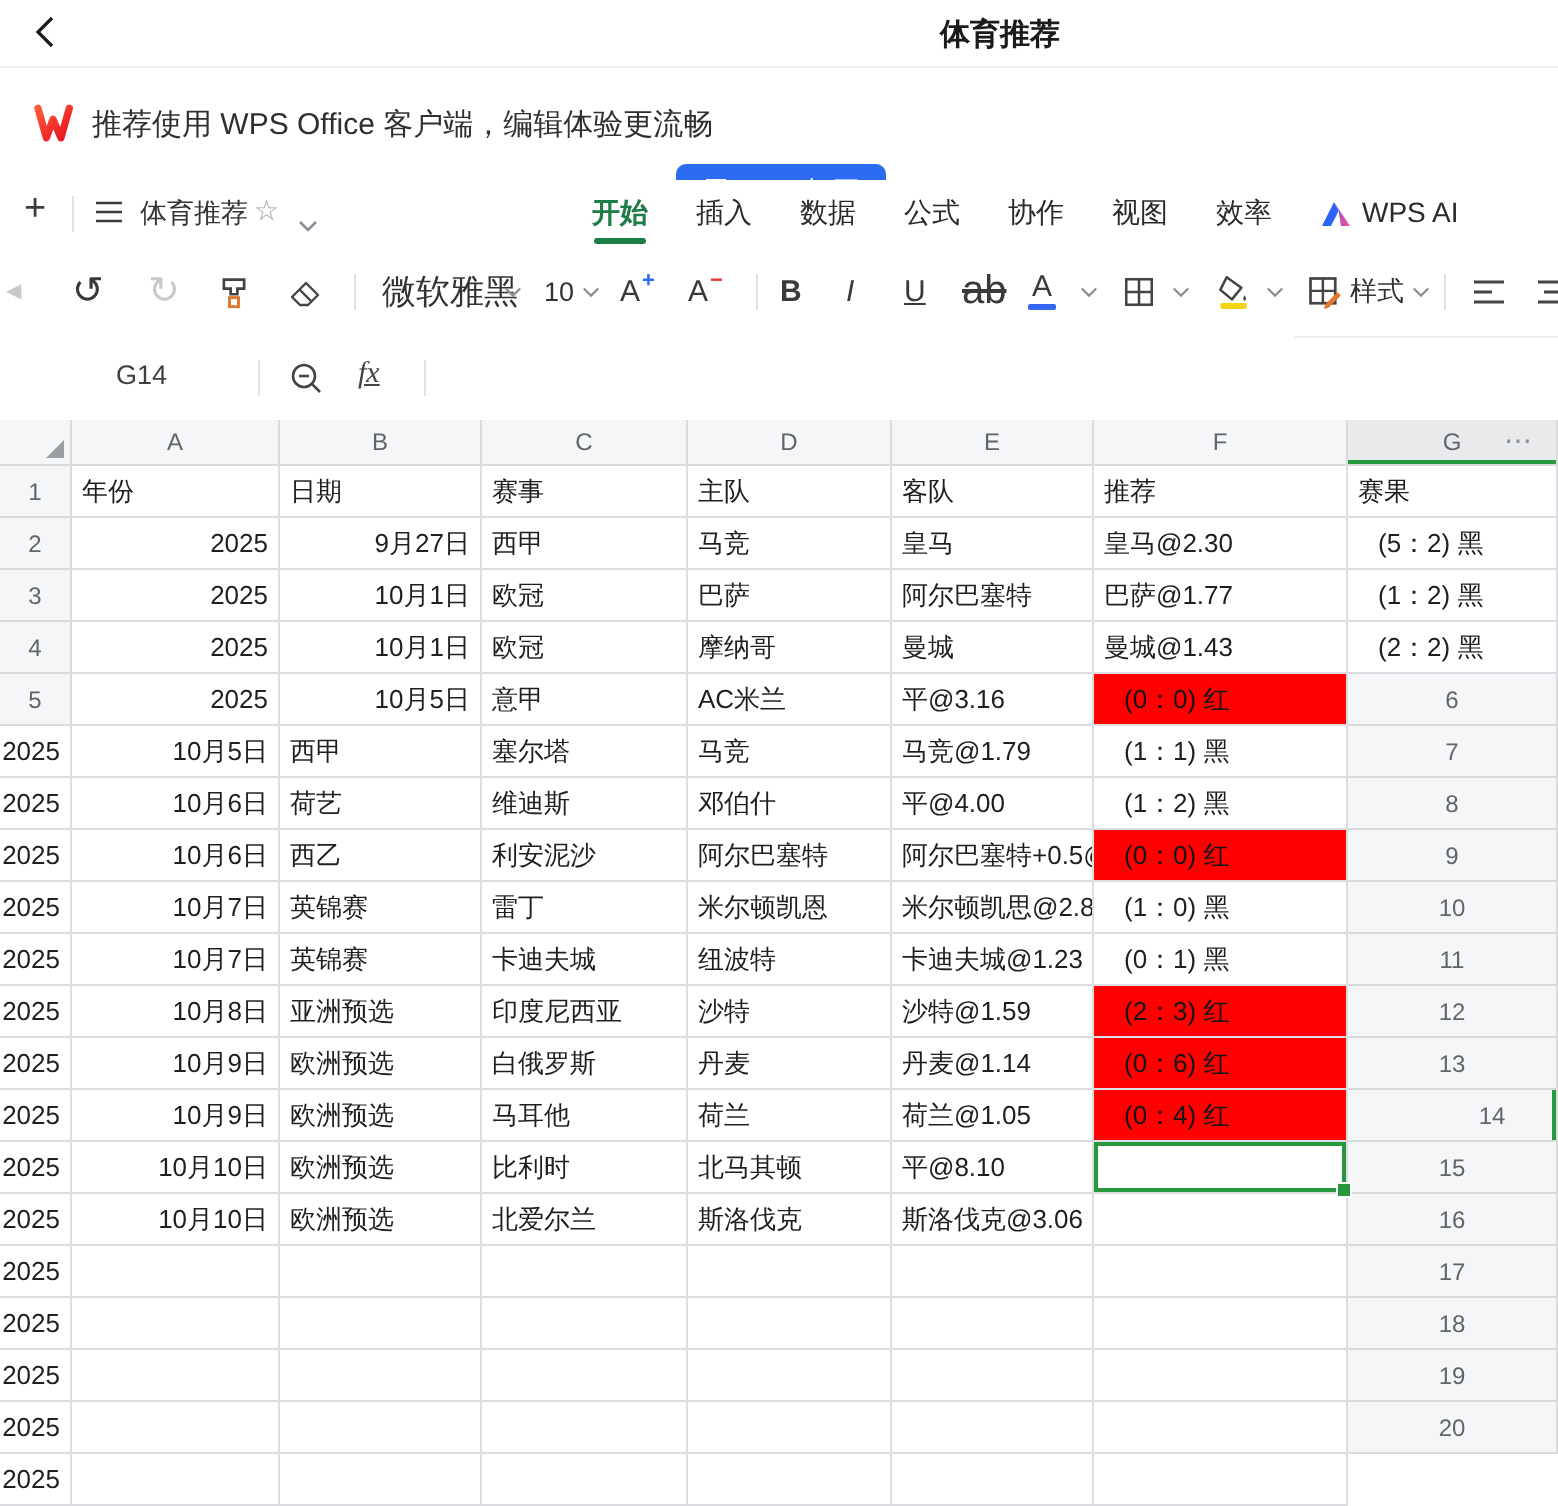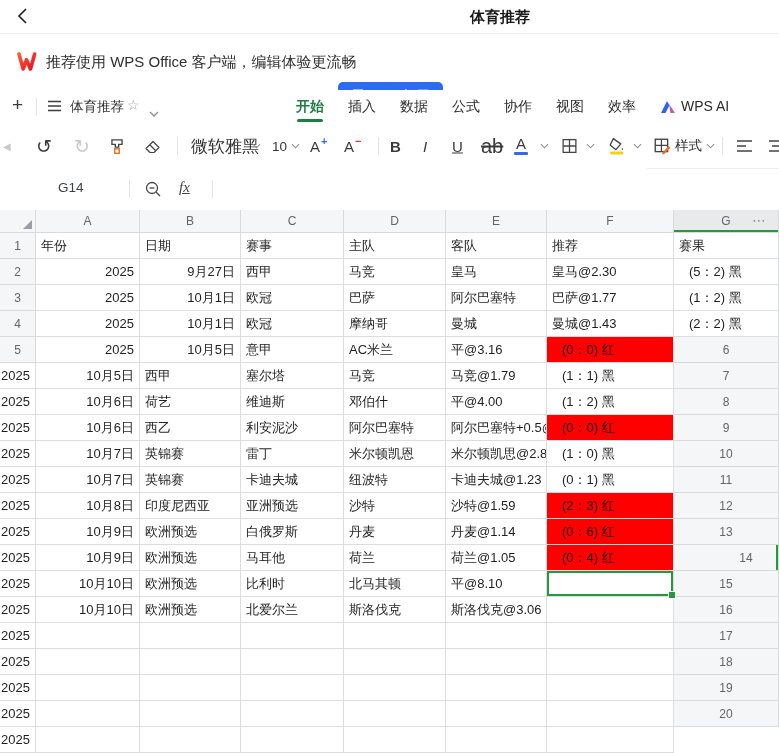--- a/index.html
+++ b/index.html
@@ -334,22 +334,22 @@
       <div class="c right">2025</div>
       <div class="c right">10月7日</div>
       <div class="c">英锦赛</div>
       <div class="c">卡迪夫城</div>
       <div class="c">纽波特</div>
       <div class="c">卡迪夫城@1.23</div>
       <div class="c res">(0：1) 黑</div>
       <div class="c hd">11</div>
       <div class="c right">2025</div>
       <div class="c right">10月8日</div>
+      <div class="c">亚洲预选</div>
       <div class="c">印度尼西亚</div>
-      <div class="c">亚洲预选</div>
       <div class="c">沙特</div>
       <div class="c">沙特@1.59</div>
       <div class="c res res-red">(2：3) 红</div>
       <div class="c hd">12</div>
       <div class="c right">2025</div>
       <div class="c right">10月9日</div>
       <div class="c">欧洲预选</div>
       <div class="c">白俄罗斯</div>
       <div class="c">丹麦</div>
       <div class="c">丹麦@1.14</div>

